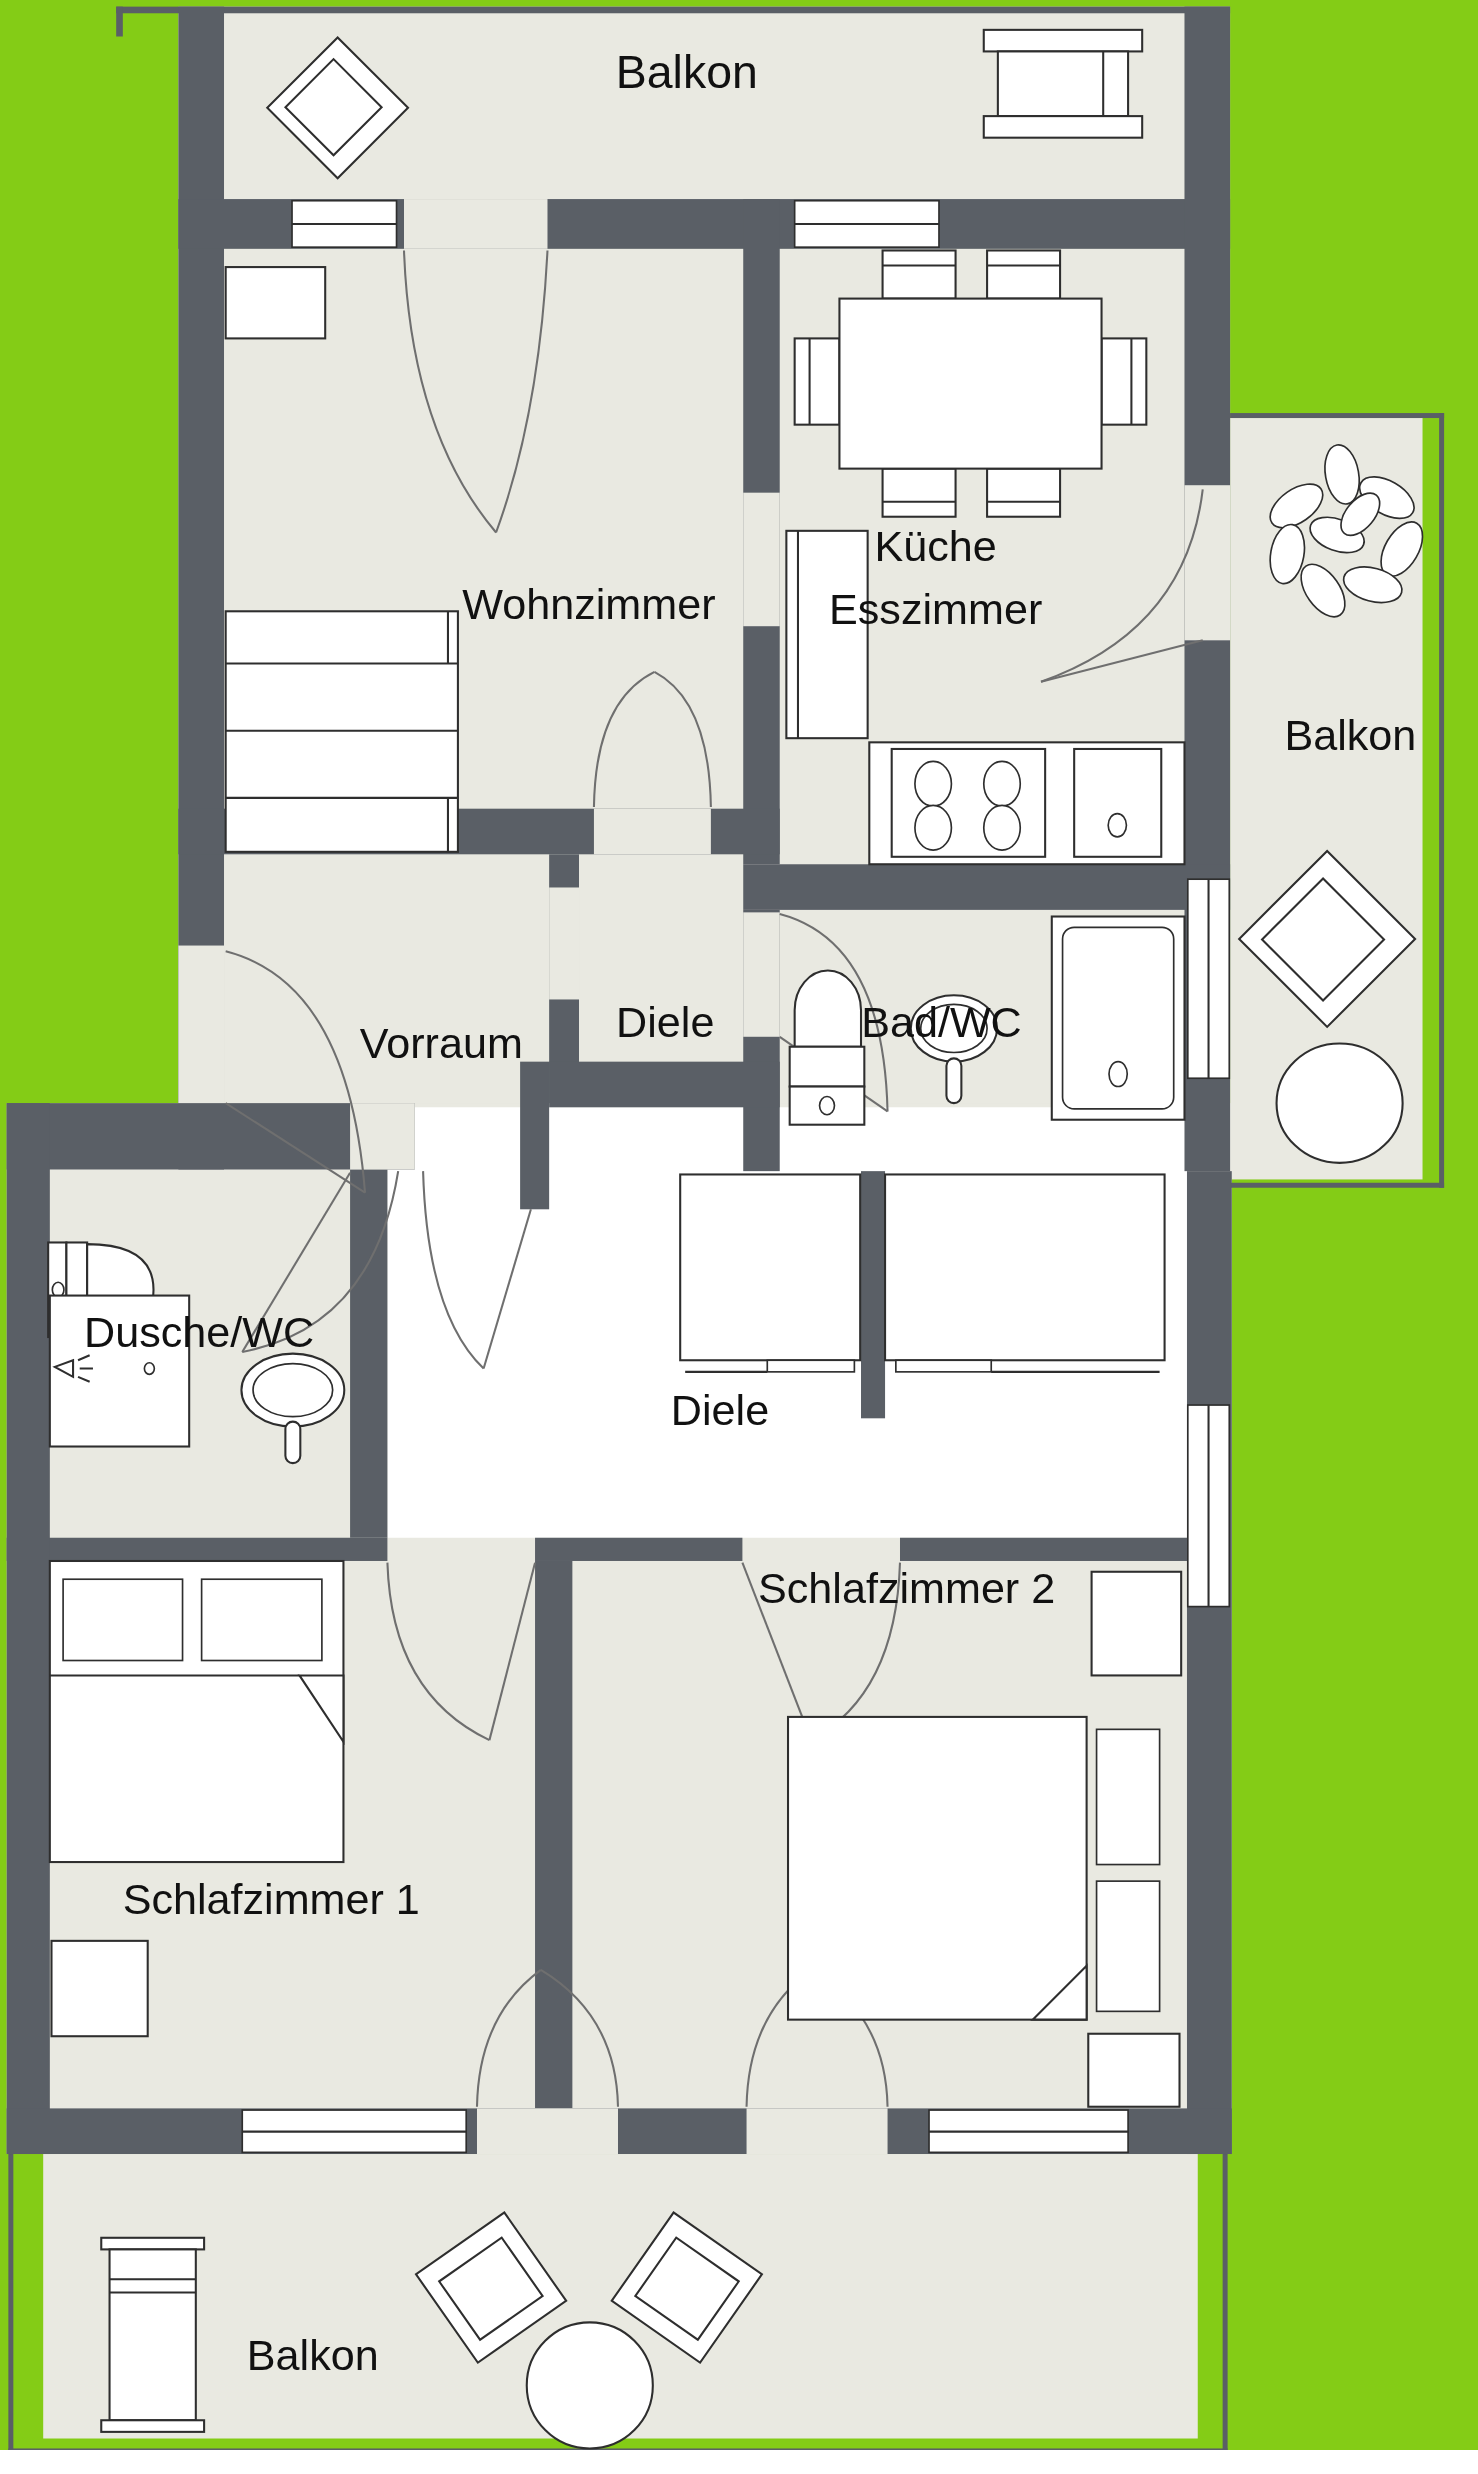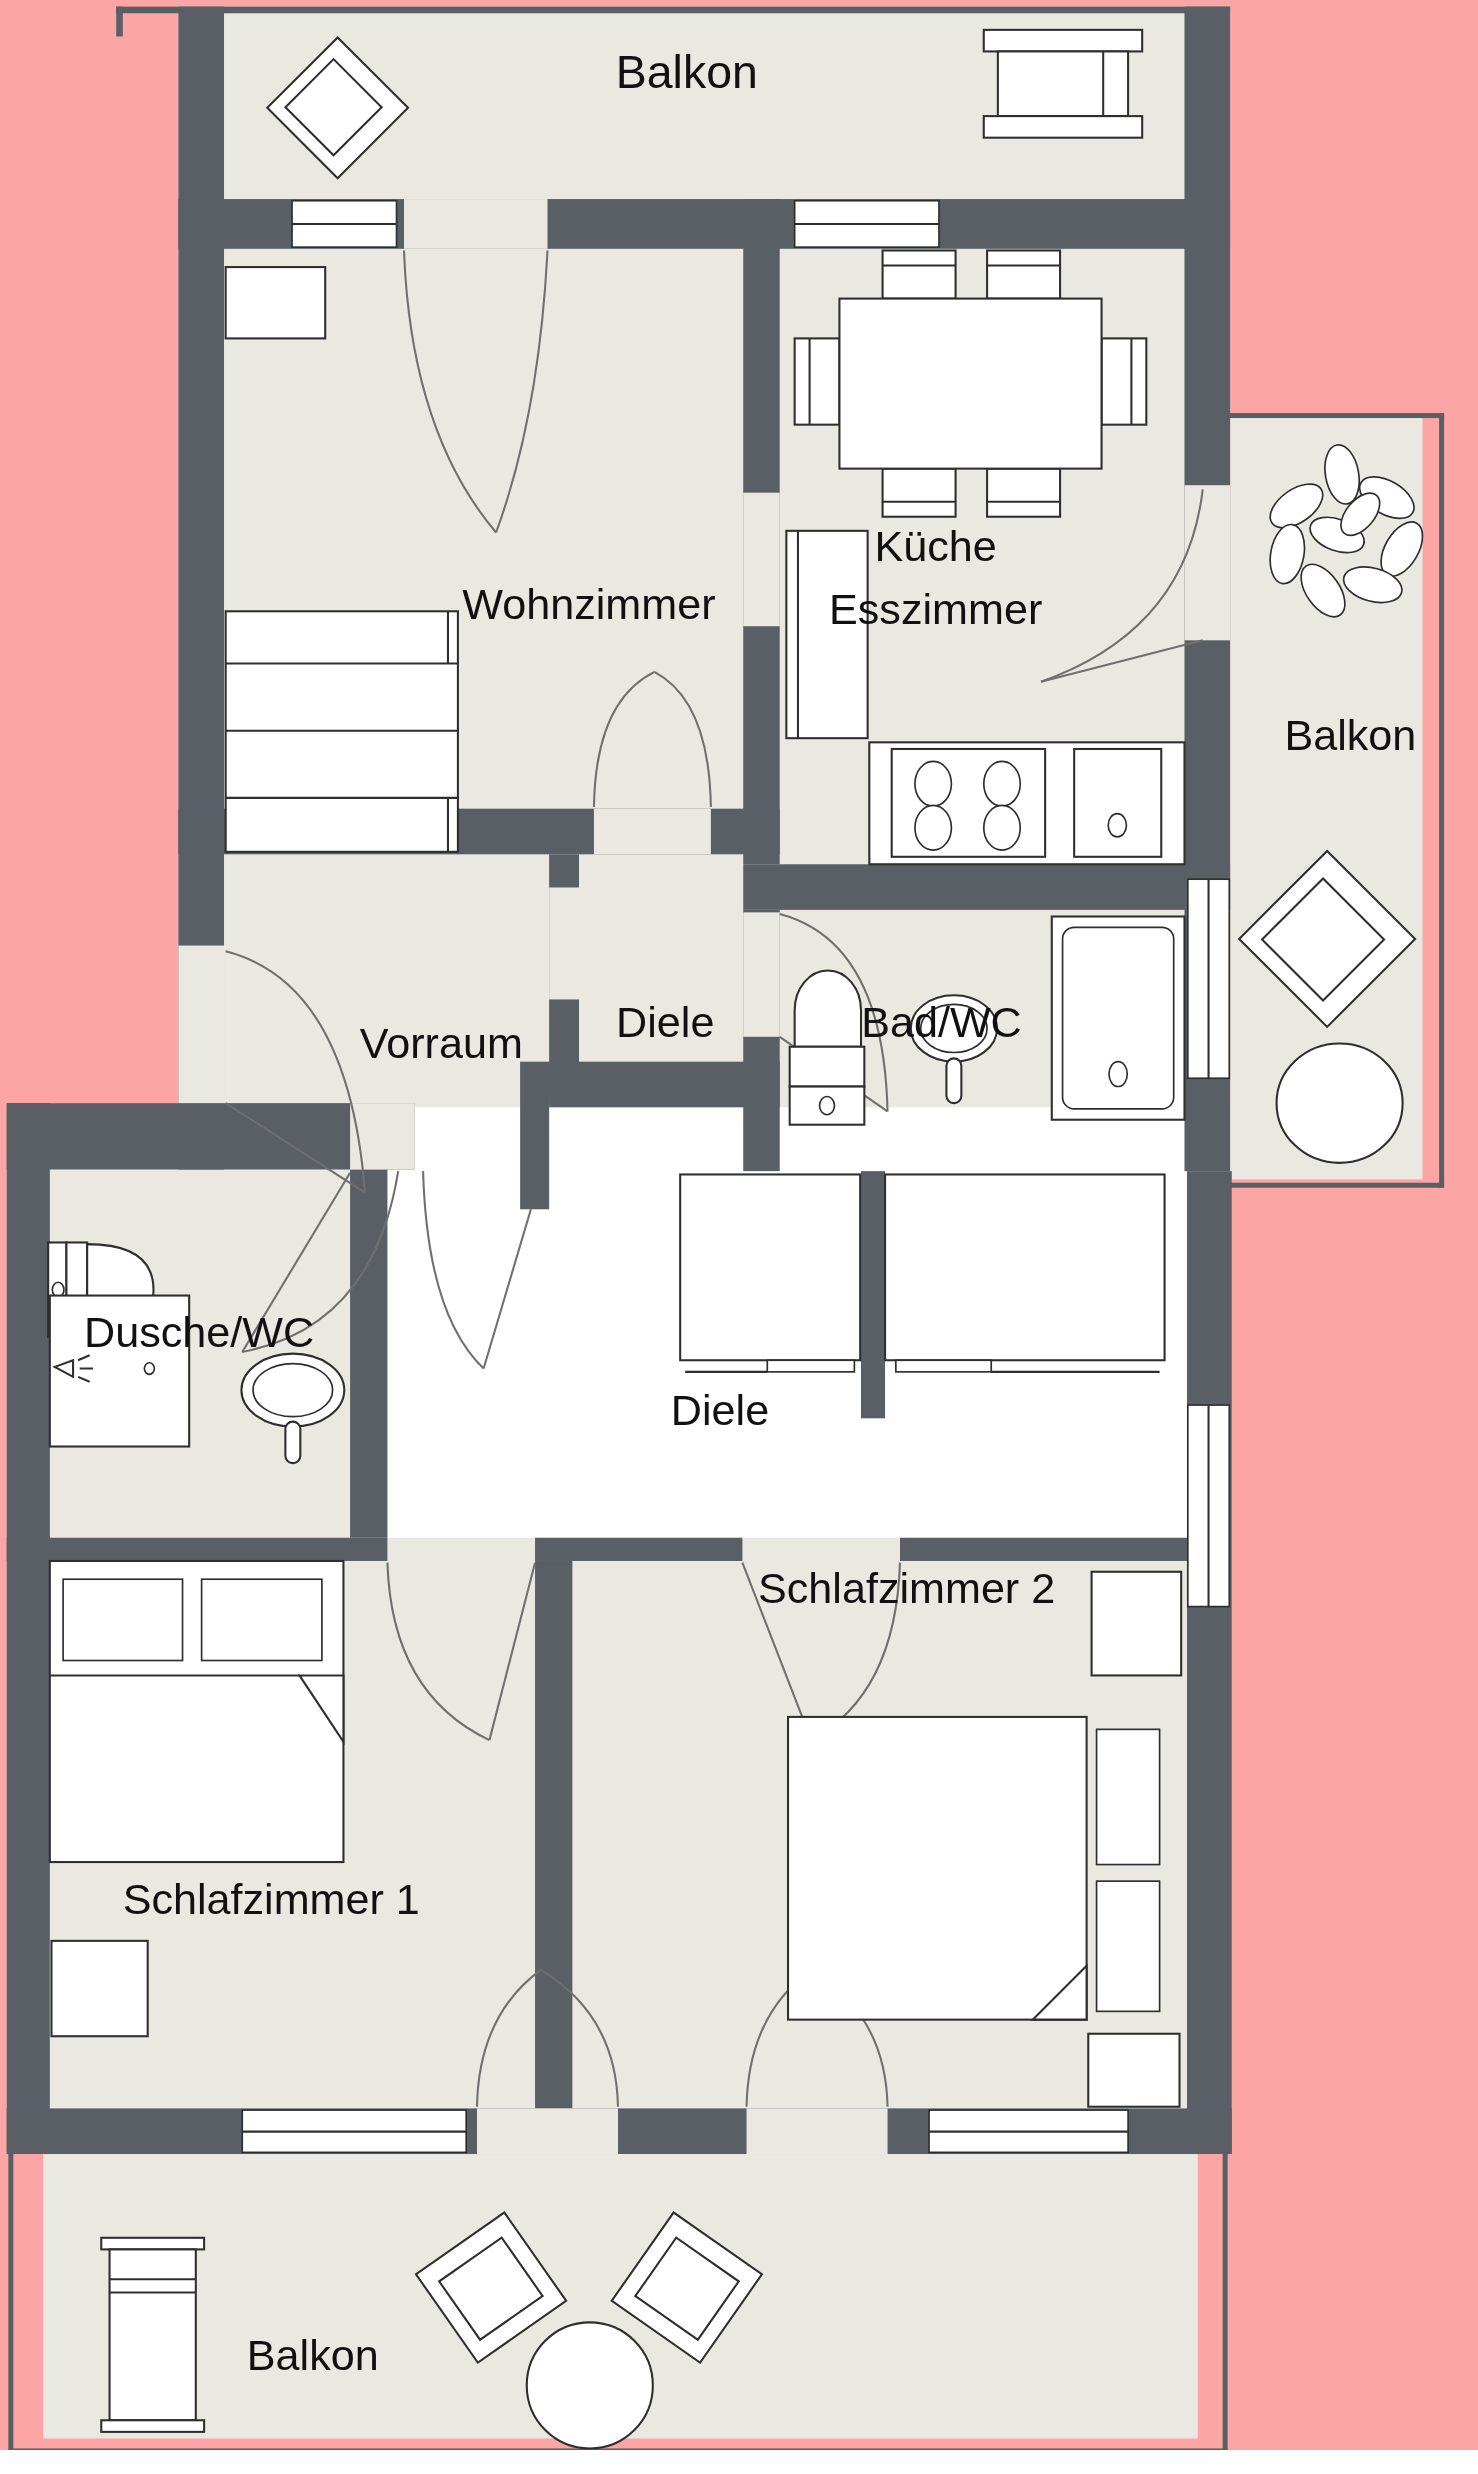--- a/index.html
+++ b/index.html
@@ -1,16 +1,16 @@
 <!DOCTYPE html>
 <html style="--wall: #5a5f66; --floor: #e9e9e1; --furn: #2e2e2e; --door: #6f6f6f; --label: #111111;font-size:13.3px"><head>
 <meta charset="utf-8">
 <style>
   html,body{margin:0;padding:0;background:#fff;}
-  #plan{position:relative;width:1479px;height:2450px;background:#fca5a5;
+  #plan{position:relative;width:1479px;height:2450px;background:#84cc16;
         font-family:"Liberation Sans",sans-serif;}
   svg{position:absolute;left:0;top:0;}
   .wall{fill:var(--wall,#5a5f66);}
   .floor{fill:var(--floor,#e9e9e1);}
   .whitefloor{fill:#ffffff;}
   .furn{fill:#ffffff;stroke:var(--furn,#2e2e2e);stroke-width:2.5;}
   .furnthin{fill:#ffffff;stroke:var(--furn,#2e2e2e);stroke-width:2;}
   .fline{stroke:var(--furn,#2e2e2e);stroke-width:2.5;fill:none;}
   .arc{stroke:var(--door,#6f6f6f);stroke-width:2.5;fill:none;}
   .win{fill:#ffffff;stroke:var(--furn,#2e2e2e);stroke-width:2;}

